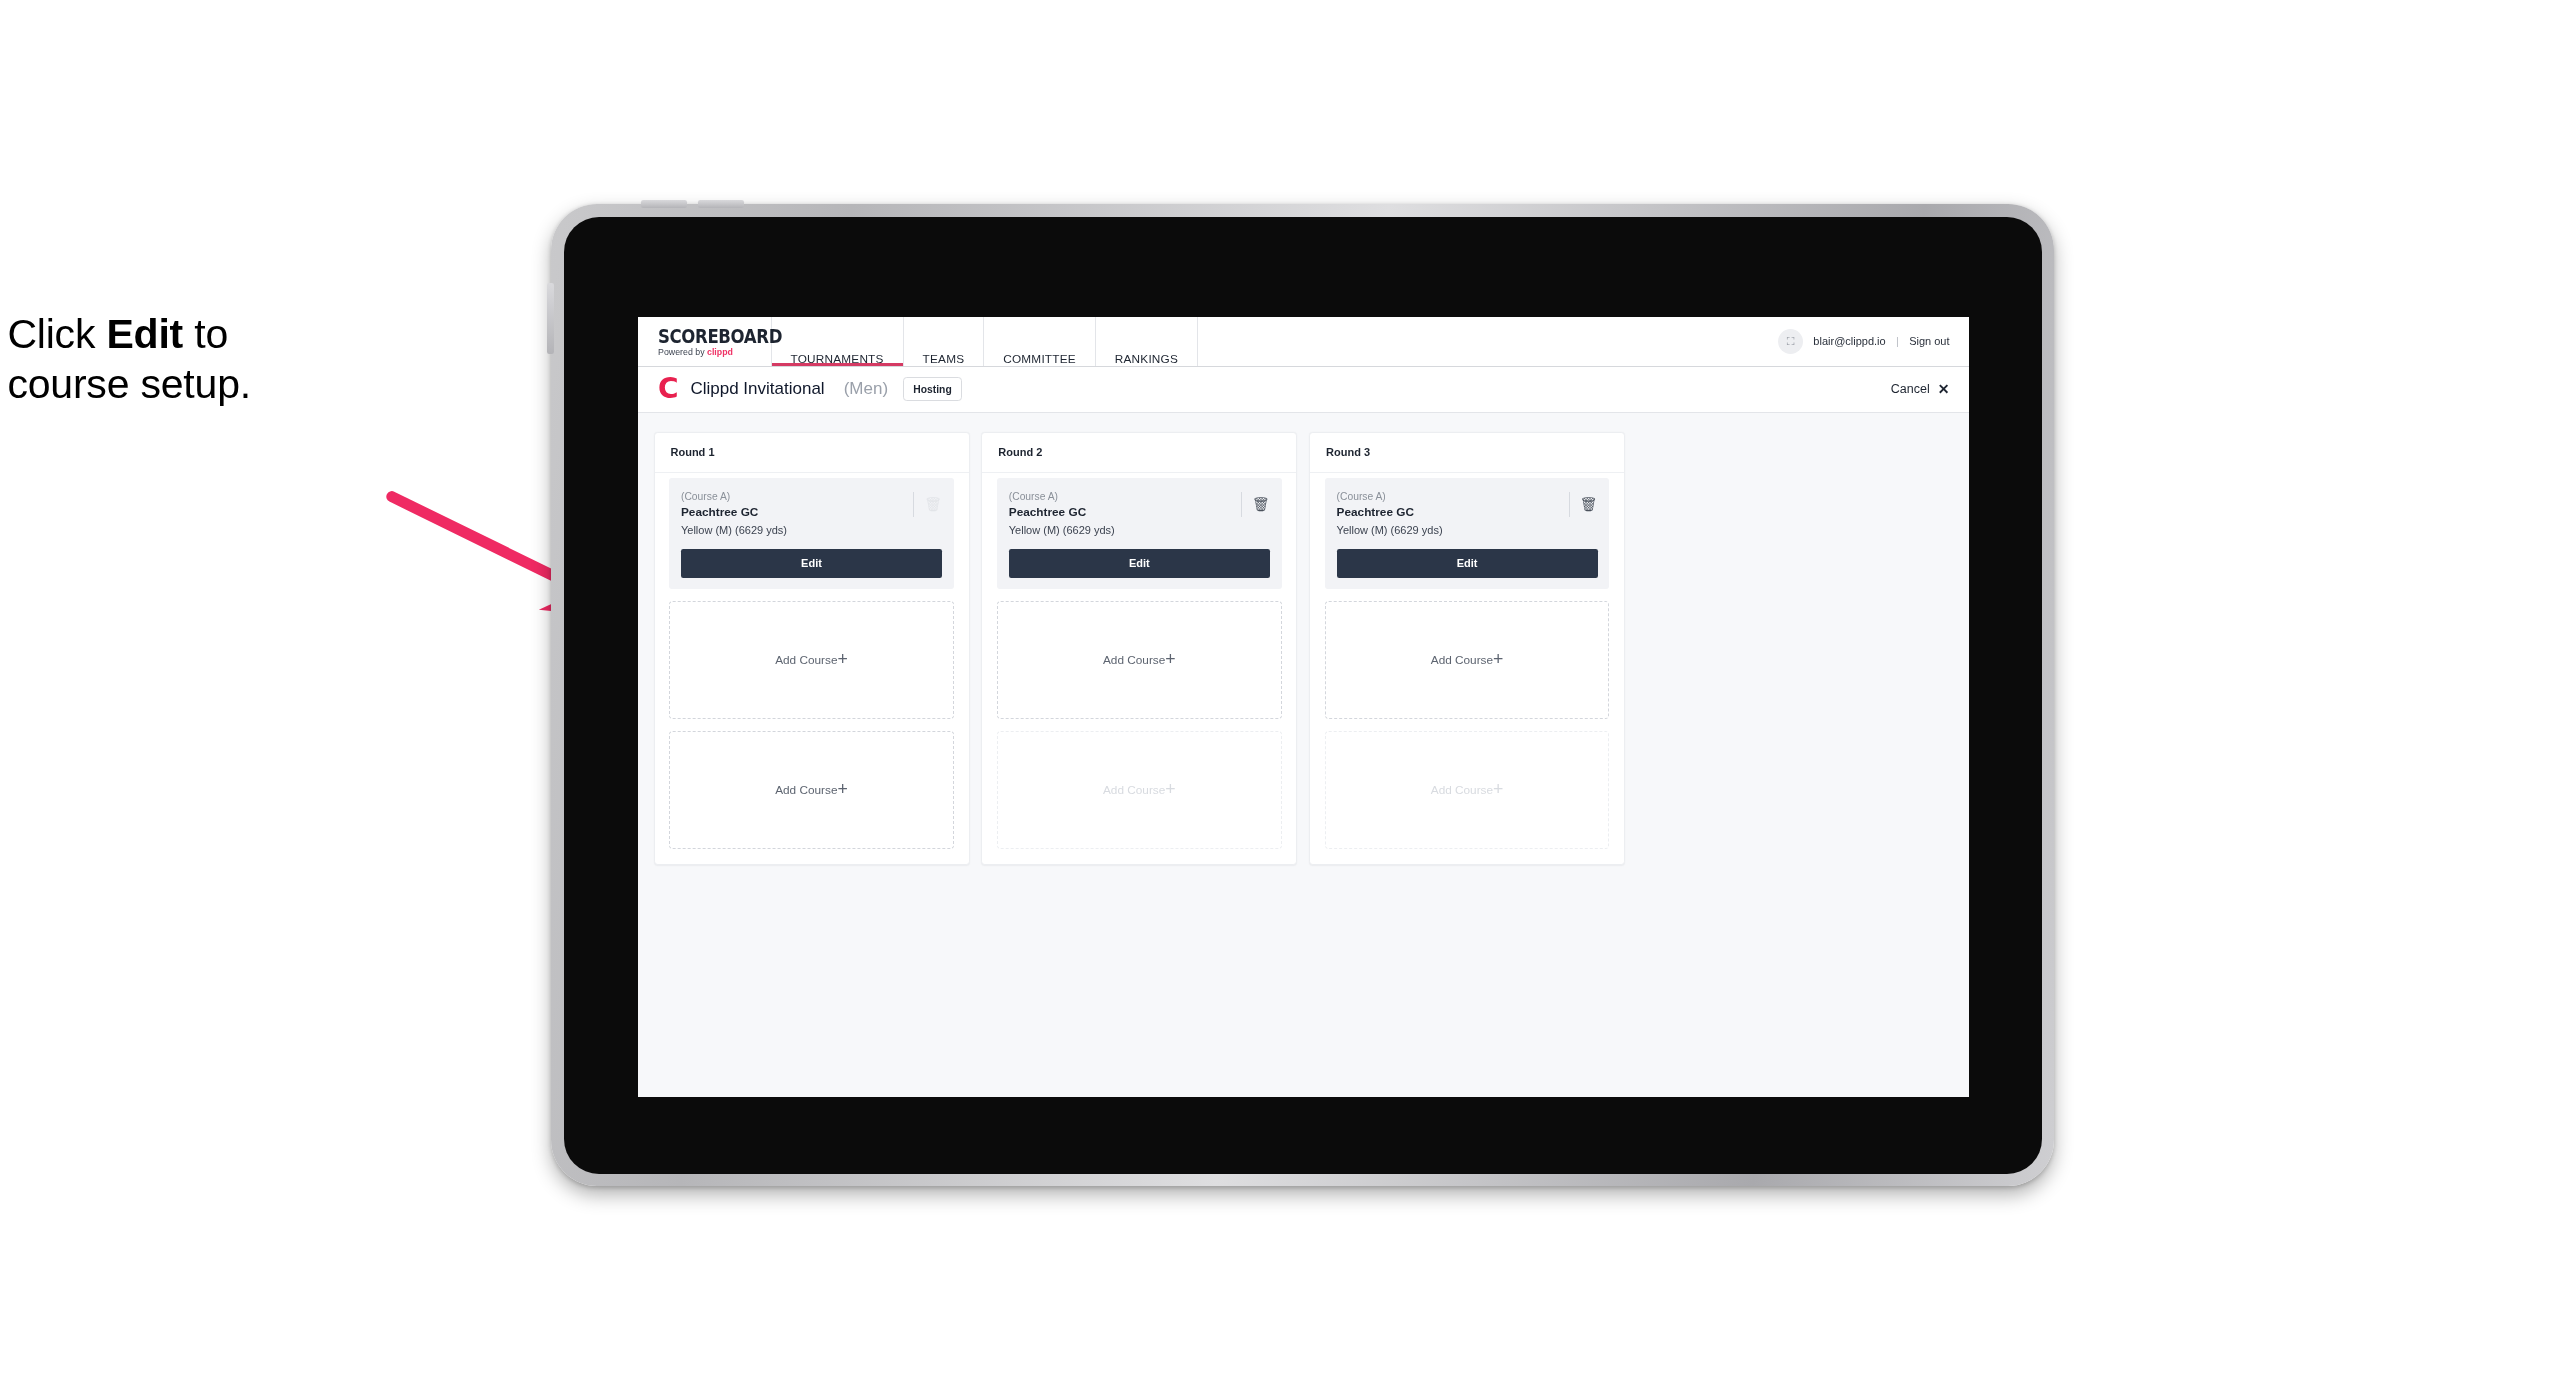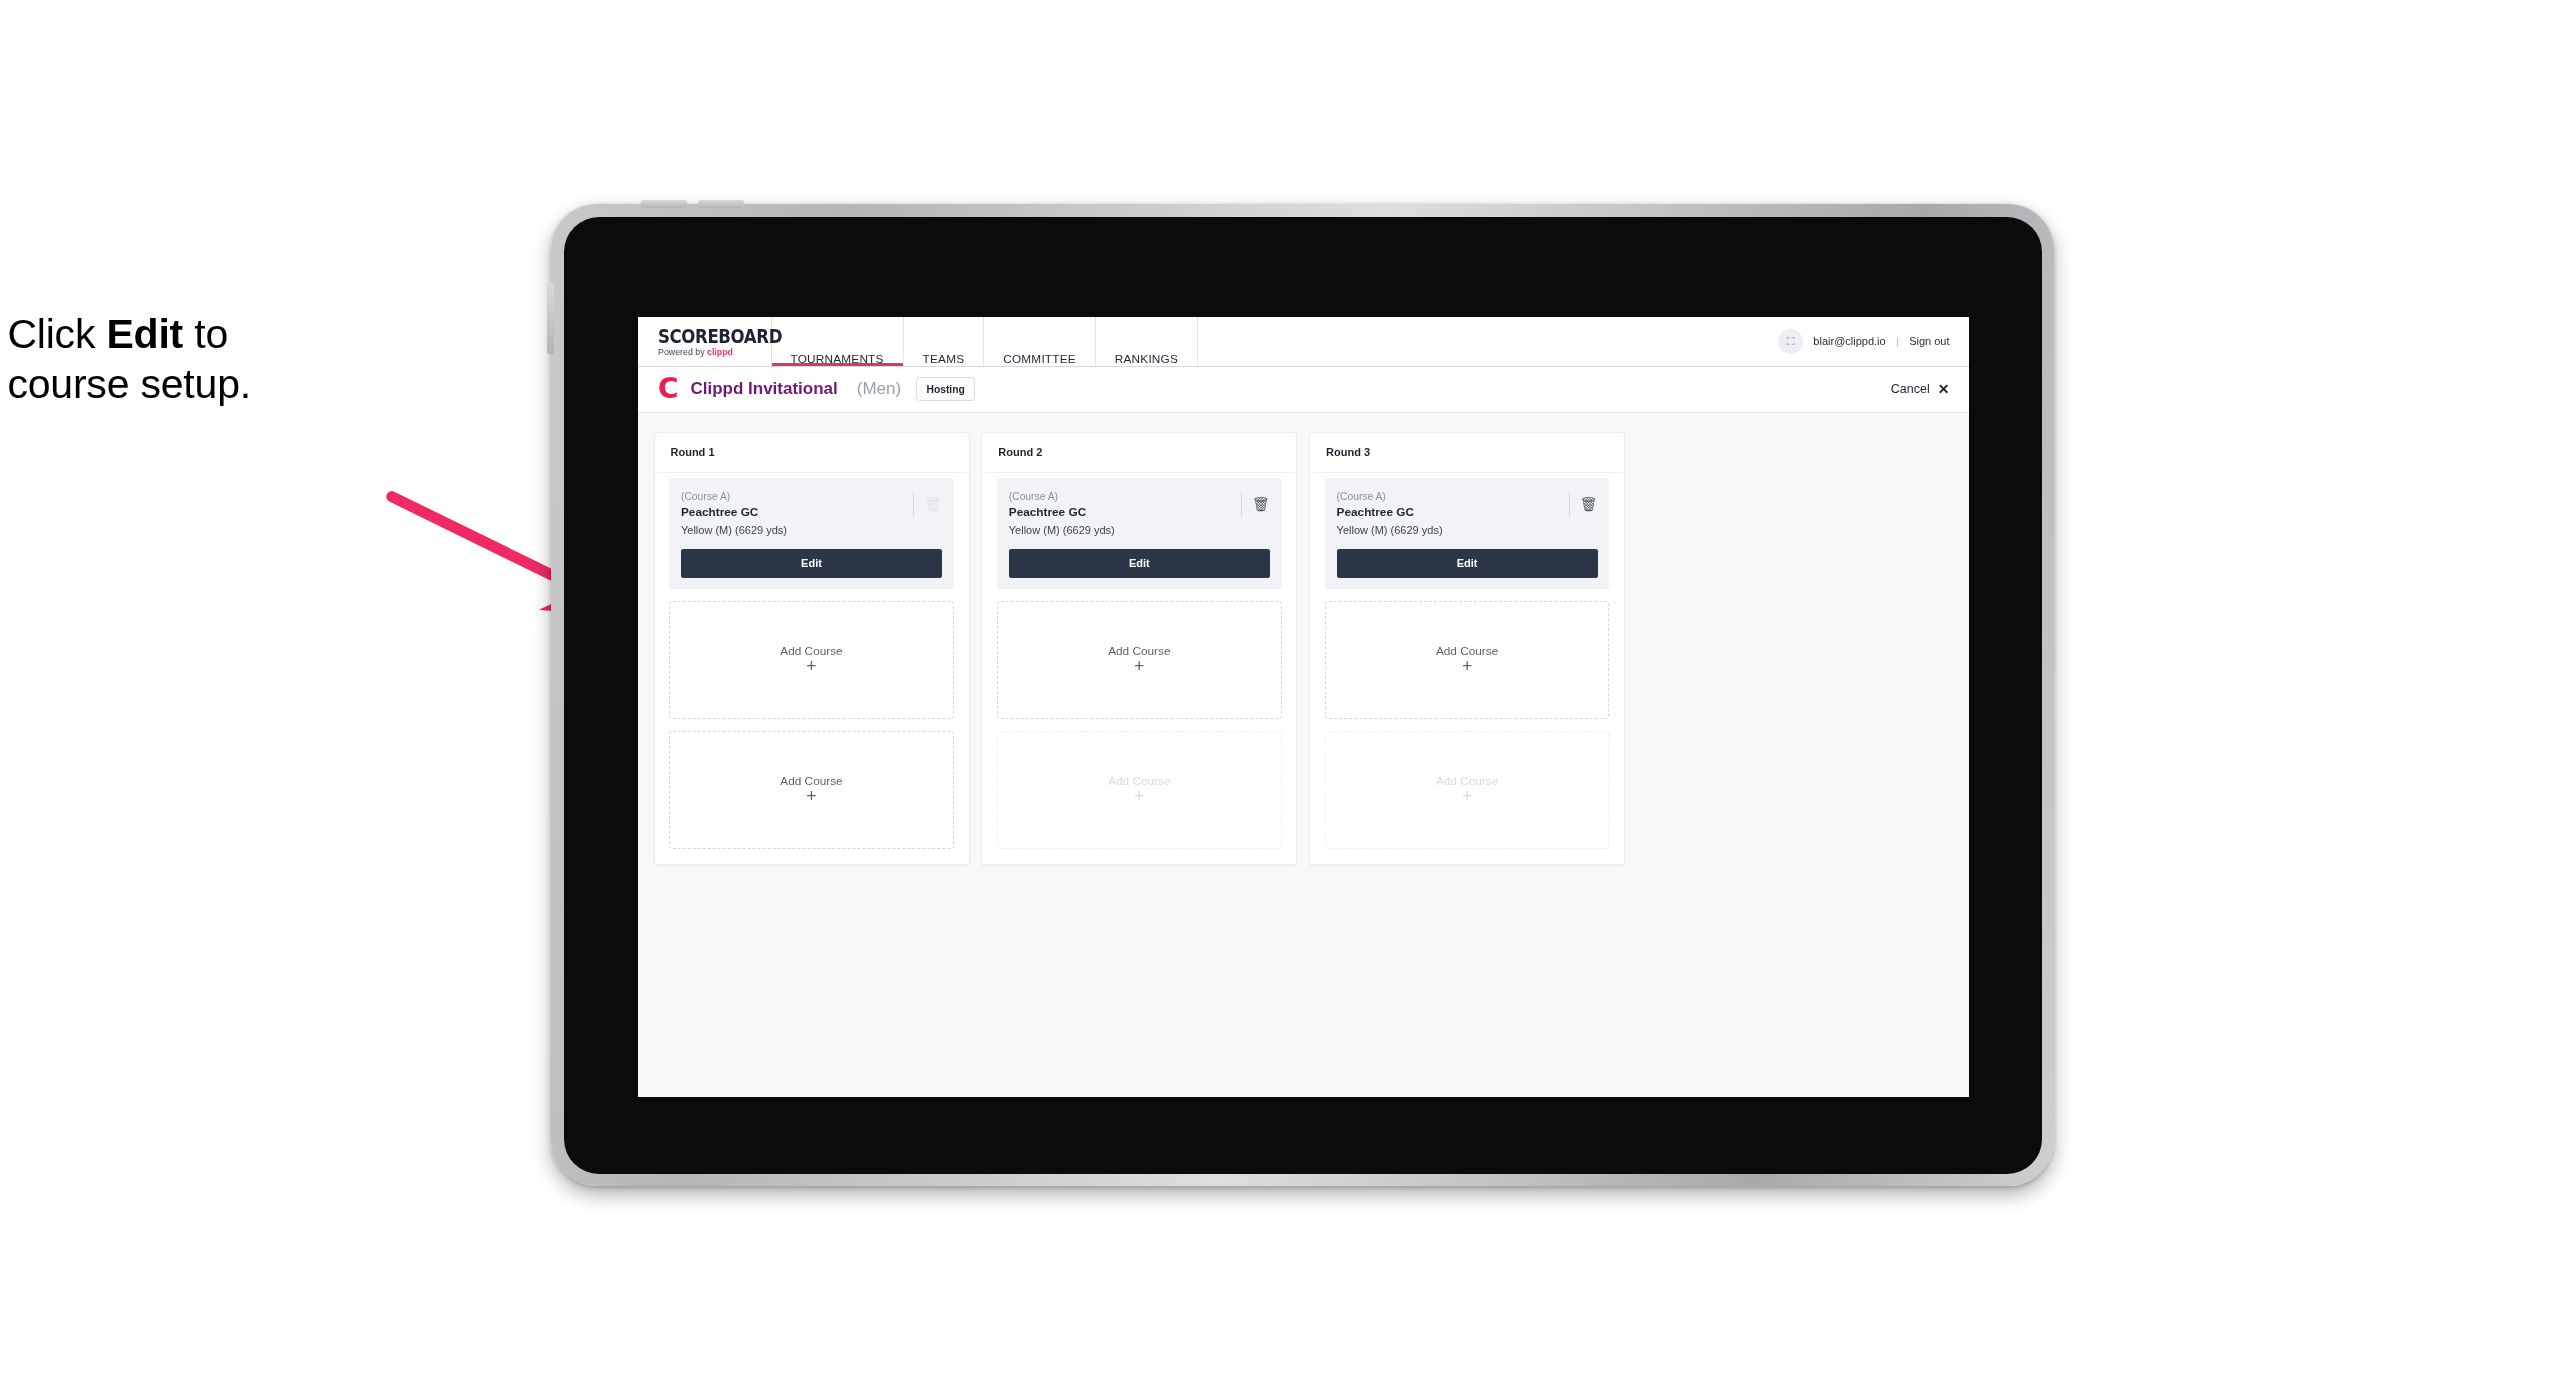--- a/index.html
+++ b/index.html
@@ -161,22 +161,21 @@
   #brand-c {
     font-size: 28px;
     font-weight: 700;
     color: #e8214f;
     line-height: 1;
     margin-right: 11.8px;
     font-family: "DejaVu Sans", sans-serif;
   }
   #tourn-name {
     font-size: 17px;
-    color: #701a75;
-    font-weight: bold;
+    color: #0f172a;
   }
   #tourn-gender {
     font-size: 17px;
     color: #9aa0aa;
     margin-left: 19px;
   }
   #hosting-chip {
     margin-left: 14.7px;
     border: 0.7px solid #dadce0;
     border-radius: 3.7px;
@@ -285,21 +284,21 @@
     background: #ffffff;
     display: flex; align-items: center; justify-content: center;
     cursor: pointer;
   }
   .add-card.dim {
     border-color: #eceef1;
     cursor: default;
   }
   .add-label {
     display: flex; align-items: center; gap: 0;
-    font-size: 11.8px; color: #5d6470; flex-direction: column;
+    font-size: 11.8px; color: #5d6470;
   }
   .add-card.dim .add-label { color: #d8dbe0; }
   .plus { font-size: 17.7px; line-height: 1; font-weight: 300; }
 </style>
 </head>
 <body>
 
 <div id="annotation">
   <div class="ann-line"><span>Click </span><span class="ann-b">Edit</span><span> to</span></div>
   <div class="ann-line">course setup.</div>

